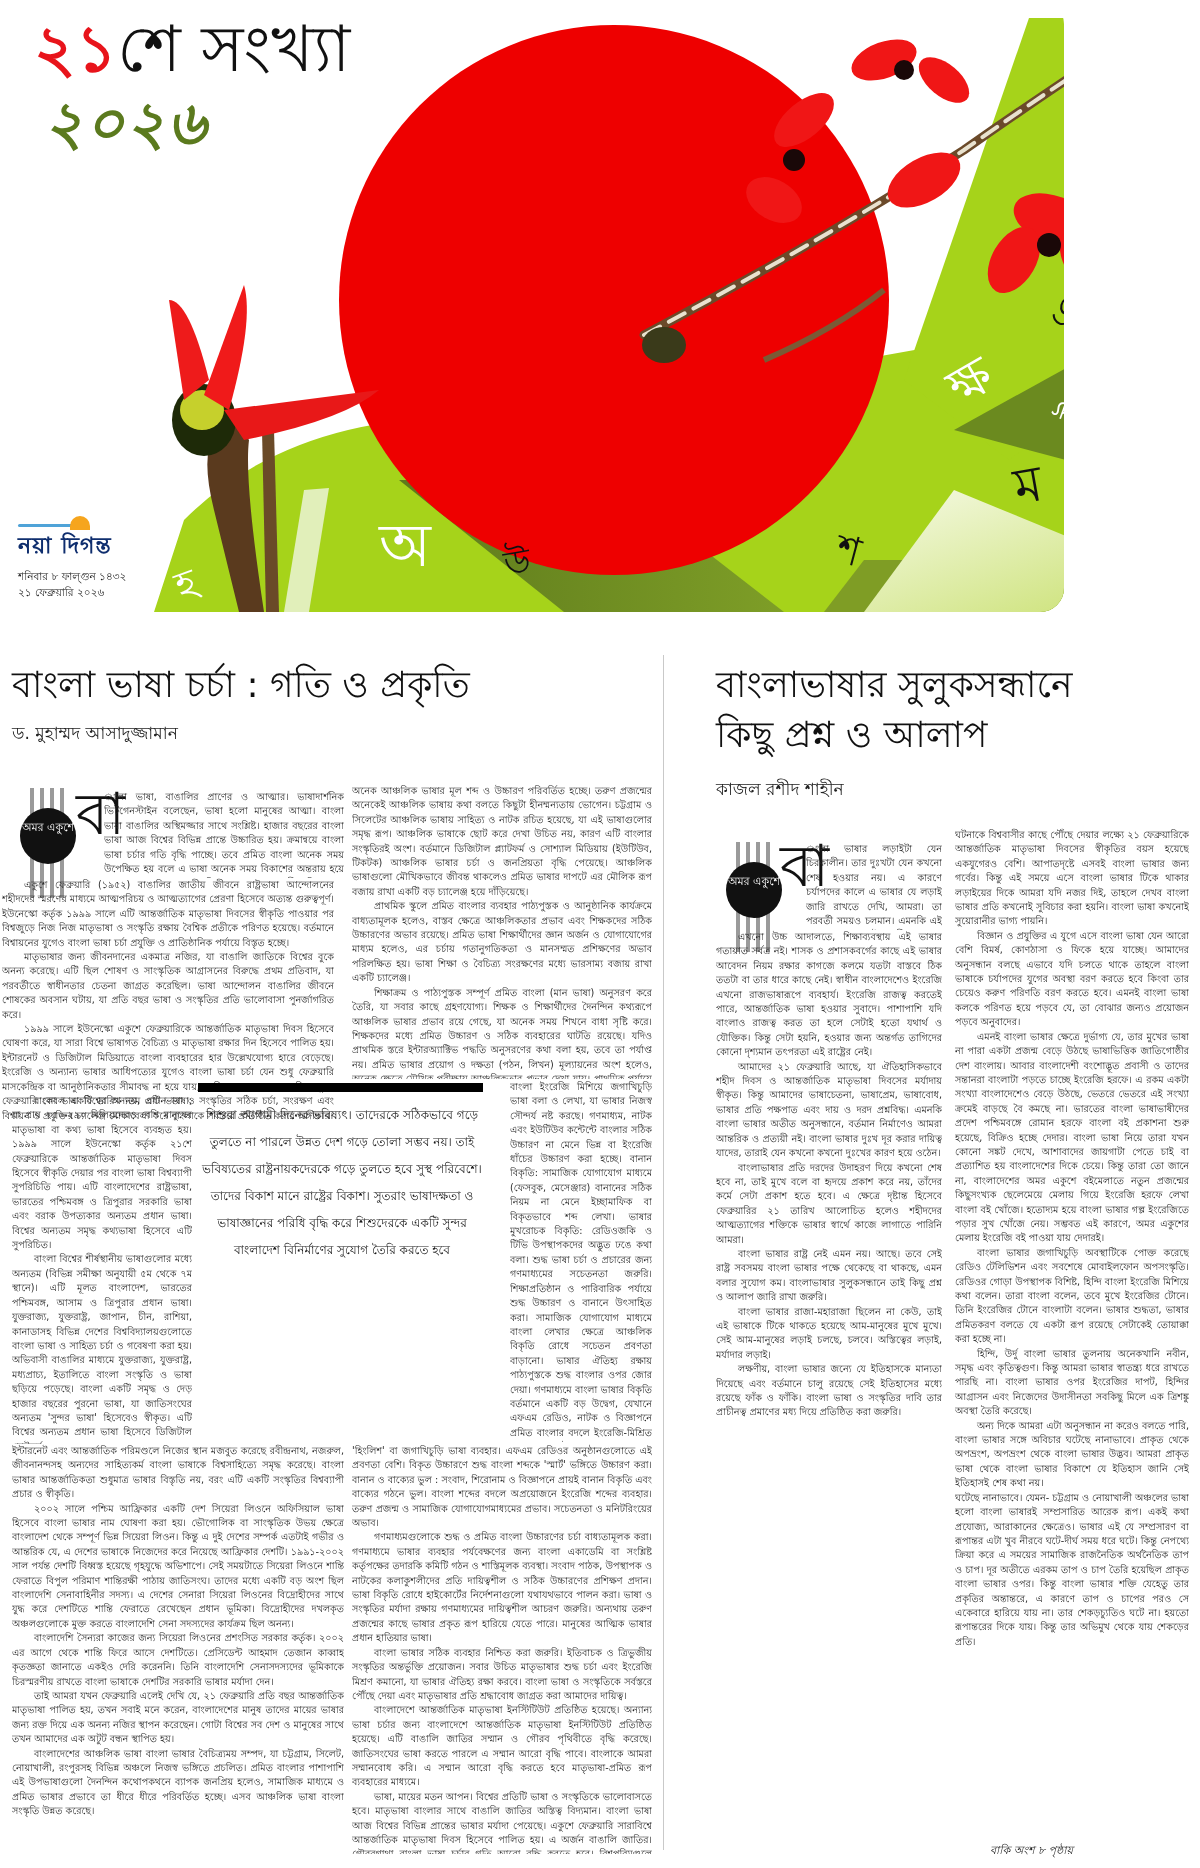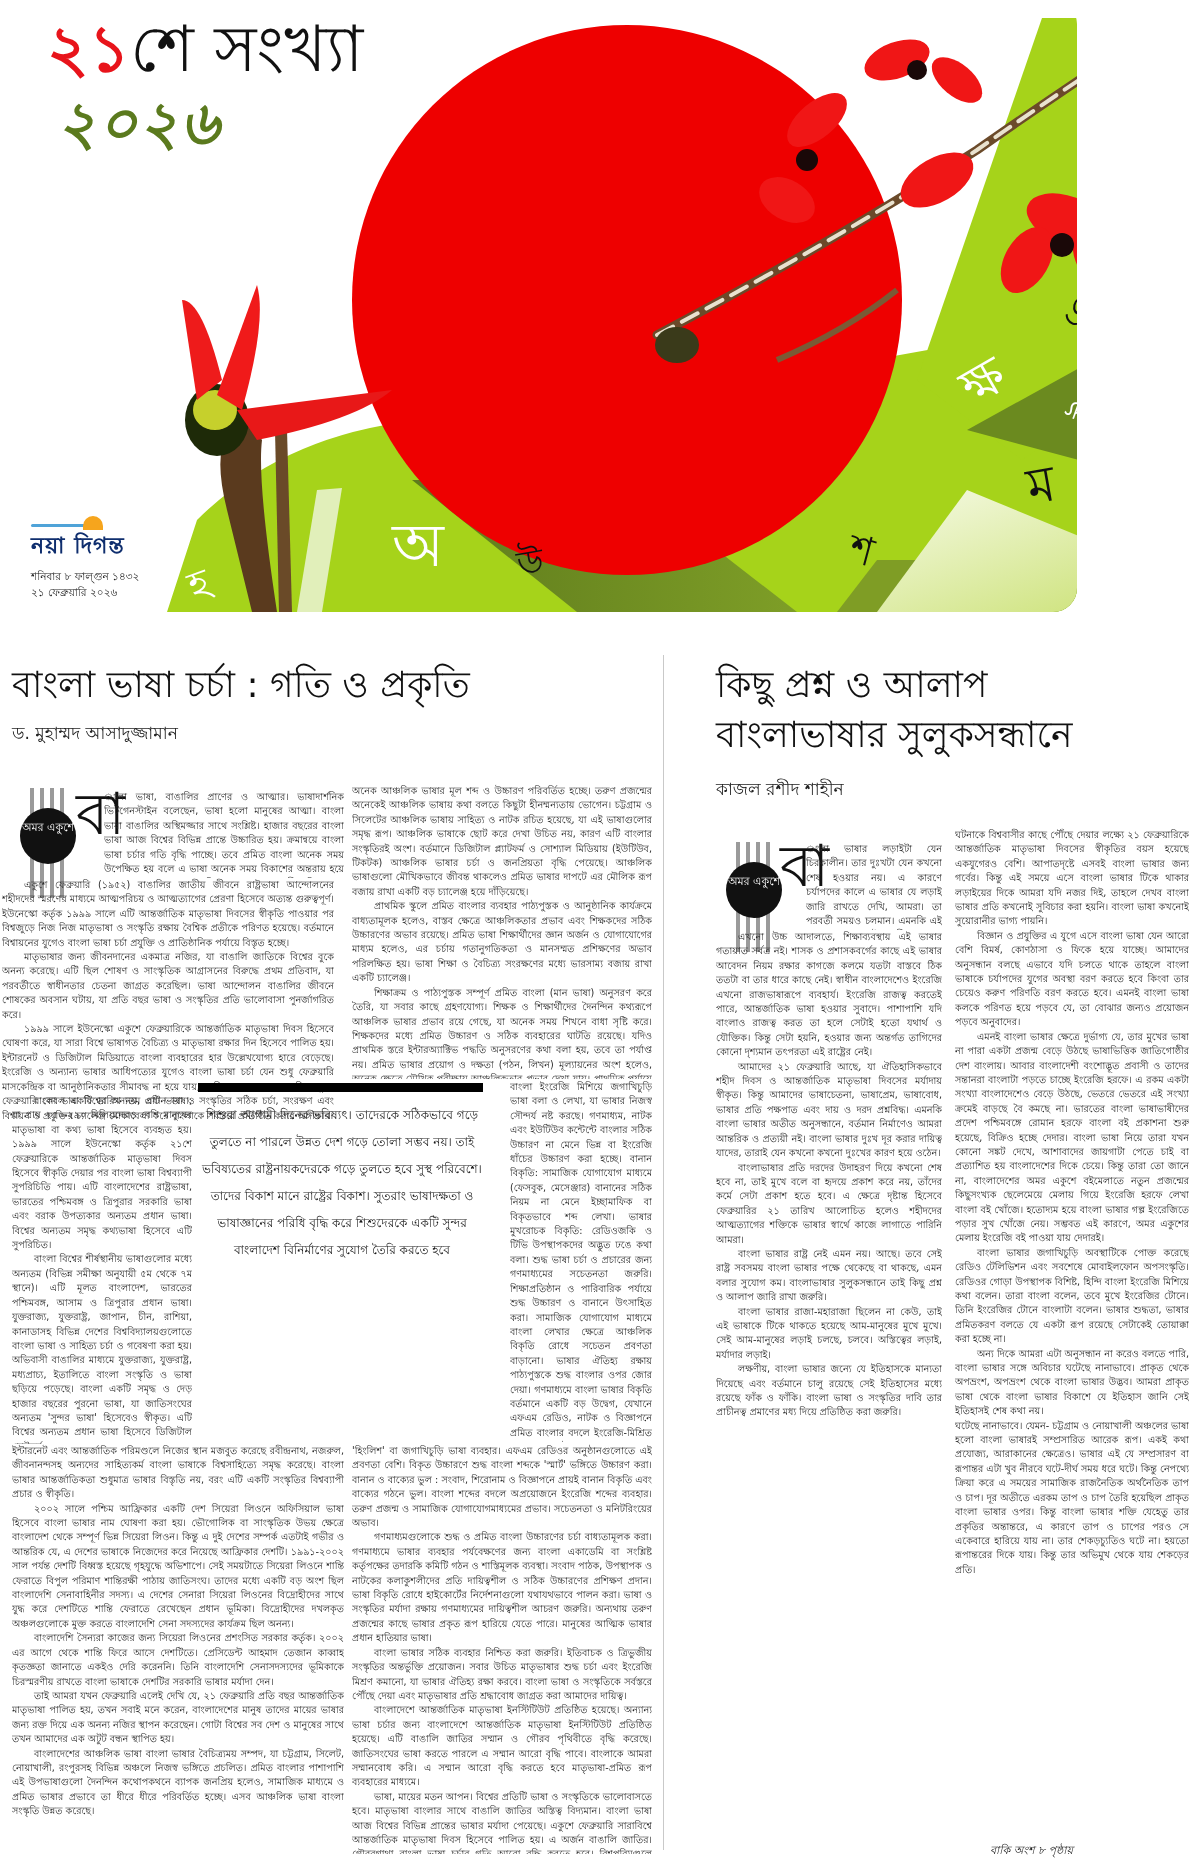--- a/index.html
+++ b/index.html
@@ -1,20 +1,20 @@
 <!DOCTYPE html>
 <html><head>
   <meta charset="utf-8">
   <style>
     * { box-sizing: border-box; margin: 0; padding: 0; }
     html, body { width: 1200px; height: 1868px; background: #ffffff; overflow: hidden; }
     body { font-family: "DejaVu Sans", sans-serif; color: #111; position: relative; }
 
     
-    .banner { position: absolute; left: 17px; top: 0; width: 1060px; height: 612px; overflow: hidden; background: #fff; border-radius: 24px; }
+    .banner { position: absolute; left: 4px; top: 0; width: 1060px; height: 612px; overflow: hidden; background: #fff; border-radius: 24px; }
     .banner svg { position: absolute; left: 0; top: 0; }
 
     .masthead-title { position: absolute; left: 30px; top: 10px; font-family: "DejaVu Sans", sans-serif; font-size: 64px; line-height: 78px; font-weight: normal; white-space: nowrap; }
     .masthead-title .num { color: #e8141b; font-weight: bold; }
     .masthead-title .word { color: #111; }
     .masthead-year { position: absolute; left: 40px; top: 88px; font-size: 60px; line-height: 70px; color: #5b7a1e; font-weight: bold; letter-spacing: 2px; font-style: italic; }
 
     .pub-logo { position: absolute; left: 14px; top: 528px; font-size: 22px; font-weight: bold; color: #0f2e6e; letter-spacing: 1px; }
     .pub-logo .sun { position: absolute; left: 52px; top: -12px; width: 20px; height: 14px; border-radius: 10px 10px 0 0; background: #f6a51d; }
     .pub-logo .wave { position: absolute; left: 0px; top: -4px; width: 60px; height: 3px; background: #4fa3d8; border-radius: 2px; }
@@ -185,22 +185,22 @@
   </div>
 
   <div class="pull-rule"></div>
   <div class="pull-quote">শিশুরা আগামী দিনের ভবিষ্যৎ। তাদেরকে সঠিকভাবে গড়ে তুলতে না পারলে উন্নত দেশ গড়ে তোলা সম্ভব নয়। তাই ভবিষ্যতের রাষ্ট্রনায়কদেরকে গড়ে তুলতে হবে সুস্থ পরিবেশে। তাদের বিকাশ মানে রাষ্ট্রের বিকাশ। সুতরাং ভাষাদক্ষতা ও ভাষাজ্ঞানের পরিধি বৃদ্ধি করে শিশুদেরকে একটি সুন্দর বাংলাদেশ বিনির্মাণের সুযোগ তৈরি করতে হবে</div>
 </div>
 
 <div class="col-divider"></div>
 
 <div>
   <h1 class="art-title" style="left:716px;top:660px;">
+    <span style="display:block;">বাংলাভাষার সুলুকসন্ধানে</span>
     <span style="display:block;">কিছু প্রশ্ন ও আলাপ</span>
-    <span style="display:block;">বাংলাভাষার সুলুকসন্ধানে</span>
   </h1>
   <div class="art-author" style="left:716px;top:778px;">কাজল রশীদ শাহীন</div>
 
   <div class="badge-wrap" style="left:726px;top:842px;">
     <span class="bar" style="left:10px;"></span>
     <span class="bar" style="left:20px;"></span>
     <span class="bar" style="left:30px;"></span>
     <span class="bar" style="left:40px;"></span>
     <span class="circle">অমর একুশে</span>
   </div>
@@ -216,18 +216,19 @@
     <p>বাংলা ভাষার রাষ্ট্র নেই এমন নয়। আছে। তবে সেই রাষ্ট্র সবসময় বাংলা ভাষার পক্ষে থেকেছে বা থাকছে, এমন বলার সুযোগ কম। বাংলাভাষার সুলুকসন্ধানে তাই কিছু প্রশ্ন ও আলাপ জারি রাখা জরুরি।</p>
     <p>বাংলা ভাষার রাজা-মহারাজা ছিলেন না কেউ, তাই এই ভাষাকে টিকে থাকতে হয়েছে আম-মানুষের মুখে মুখে। সেই আম-মানুষের লড়াই চলছে, চলবে। অস্তিত্বের লড়াই, মর্যাদার লড়াই।</p>
     <p>লক্ষণীয়, বাংলা ভাষার জন্যে যে ইতিহাসকে মান্যতা দিয়েছে এবং বর্তমানে চালু রয়েছে সেই ইতিহাসের মধ্যে রয়েছে ফাঁক ও ফাঁকি। বাংলা ভাষা ও সংস্কৃতির দাবি তার প্রাচীনত্ব প্রমাণের মধ্য দিয়ে প্রতিষ্ঠিত করা জরুরি।</p>
   </div>
 
   <div class="body-text" style="left:955px;top:828px;width:234px;height:1010px;">
     <p class="noindent">ঘটনাকে বিশ্ববাসীর কাছে পৌঁছে দেয়ার লক্ষ্যে ২১ ফেব্রুয়ারিকে আন্তর্জাতিক মাতৃভাষা দিবসের স্বীকৃতির বয়স হয়েছে একযুগেরও বেশি। আপাতদৃষ্টে এসবই বাংলা ভাষার জন্য গর্বের। কিন্তু এই সময়ে এসে বাংলা ভাষার টিকে থাকার লড়াইয়ের দিকে আমরা যদি নজর দিই, তাহলে দেখব বাংলা ভাষার প্রতি কখনোই সুবিচার করা হয়নি। বাংলা ভাষা কখনোই সুয়োরানীর ভাগ্য পায়নি।</p>
     <p>বিজ্ঞান ও প্রযুক্তির এ যুগে এসে বাংলা ভাষা যেন আরো বেশি বিমর্ষ, কোণঠাসা ও ফিকে হয়ে যাচ্ছে। আমাদের অনুসন্ধান বলছে এভাবে যদি চলতে থাকে তাহলে বাংলা ভাষাকে চর্যাপদের যুগের অবস্থা বরণ করতে হবে কিংবা তার চেয়েও করুণ পরিণতি বরণ করতে হবে। এমনই বাংলা ভাষা কলকে পরিণত হয়ে পড়বে যে, তা বোঝার জন্যও প্রয়োজন পড়বে অনুবাদের।</p>
     <p>এমনই বাংলা ভাষার ক্ষেত্রে দুর্ভাগ্য যে, তার মুখের ভাষা না পারা একটা প্রজন্ম বেড়ে উঠছে ভাষাভিত্তিক জাতিগোষ্ঠীর দেশ বাংলায়। আবার বাংলাদেশী বংশোদ্ভূত প্রবাসী ও তাদের সন্তানরা বাংলাটা পড়তে চাচ্ছে ইংরেজি হরফে। এ রকম একটা সংখ্যা বাংলাদেশেও বেড়ে উঠছে, ভেতরে ভেতরে এই সংখ্যা ক্রমেই বাড়ছে বৈ কমছে না। ভারতের বাংলা ভাষাভাষীদের প্রদেশ পশ্চিমবঙ্গে রোমান হরফে বাংলা বই প্রকাশনা শুরু হয়েছে, বিক্রিও হচ্ছে দেদার। বাংলা ভাষা নিয়ে তারা যখন কোনো সঙ্কট দেখে, আশাবাদের জায়গাটা পেতে চাই বা প্রত্যাশিত হয় বাংলাদেশের দিকে চেয়ে। কিন্তু তারা তো জানে না, বাংলাদেশের অমর একুশে বইমেলাতে নতুন প্রজন্মের কিছুসংখ্যক ছেলেমেয়ে মেলায় গিয়ে ইংরেজি হরফে লেখা বাংলা বই খোঁজে। হতোদ্যম হয়ে বাংলা ভাষার গল্প ইংরেজিতে পড়ার সুখ খোঁজে নেয়। সম্ভবত এই কারণে, অমর একুশের মেলায় ইংরেজি বই পাওয়া যায় দেদারই।</p>
     <p>বাংলা ভাষার জগাখিচুড়ি অবস্থাটিকে পোক্ত করেছে রেডিও টেলিভিশন এবং সবশেষে মোবাইলফোন অপসংস্কৃতি। রেডিওর গোড়া উপস্থাপক বিশিষ্ট, হিন্দি বাংলা ইংরেজি মিশিয়ে কথা বলেন। তারা বাংলা বলেন, তবে মুখে ইংরেজির টোনে। তিনি ইংরেজির টোনে বাংলাটা বলেন। ভাষার শুদ্ধতা, ভাষার প্রমিতকরণ বলতে যে একটা রূপ রয়েছে সেটাকেই তোয়াক্কা করা হচ্ছে না।</p>
+    <p>হিন্দি, উর্দু বাংলা ভাষার তুলনায় অনেকখানি নবীন, সমৃদ্ধ এবং কৃতিত্বগুণ। কিন্তু আমরা ভাষার স্বাতন্ত্র্য ধরে রাখতে পারছি না। বাংলা ভাষার ওপর ইংরেজির দাপট, হিন্দির আগ্রাসন এবং নিজেদের উদাসীনতা সবকিছু মিলে এক ত্রিশঙ্কু অবস্থা তৈরি করেছে।</p>
     <p>অন্য দিকে আমরা এটা অনুসন্ধান না করেও বলতে পারি, বাংলা ভাষার সঙ্গে অবিচার ঘটেছে নানাভাবে। প্রাকৃত থেকে অপভ্রংশ, অপভ্রংশ থেকে বাংলা ভাষার উদ্ভব। আমরা প্রাকৃত ভাষা থেকে বাংলা ভাষার বিকাশে যে ইতিহাস জানি সেই ইতিহাসই শেষ কথা নয়।</p>
     <p class="noindent">ঘটেছে নানাভাবে। যেমন- চট্টগ্রাম ও নোয়াখালী অঞ্চলের ভাষা হলো বাংলা ভাষারই সম্প্রসারিত আরেক রূপ। একই কথা প্রযোজ্য, আরাকানের ক্ষেত্রেও। ভাষার এই যে সম্প্রসারণ বা রূপান্তর এটা খুব নীরবে ঘটে-দীর্ঘ সময় ধরে ঘটে। কিন্তু নেপথ্যে ক্রিয়া করে এ সময়ের সামাজিক রাজনৈতিক অর্থনৈতিক তাপ ও চাপ। দূর অতীতে এরকম তাপ ও চাপ তৈরি হয়েছিল প্রাকৃত বাংলা ভাষার ওপর। কিন্তু বাংলা ভাষার শক্তি যেহেতু তার প্রকৃতির অন্তান্তরে, এ কারণে তাপ ও চাপের পরও সে একেবারে হারিয়ে যায় না। তার শেকড়চ্যুতিও ঘটে না। হয়তো রূপান্তরের দিকে যায়। কিন্তু তার অভিমুখ থেকে যায় শেকড়ের প্রতি।</p>
   </div>
 
   <div class="continued">বাকি অংশ ৮ পৃষ্ঠায়</div>
 </div>
 
 </body></html>

